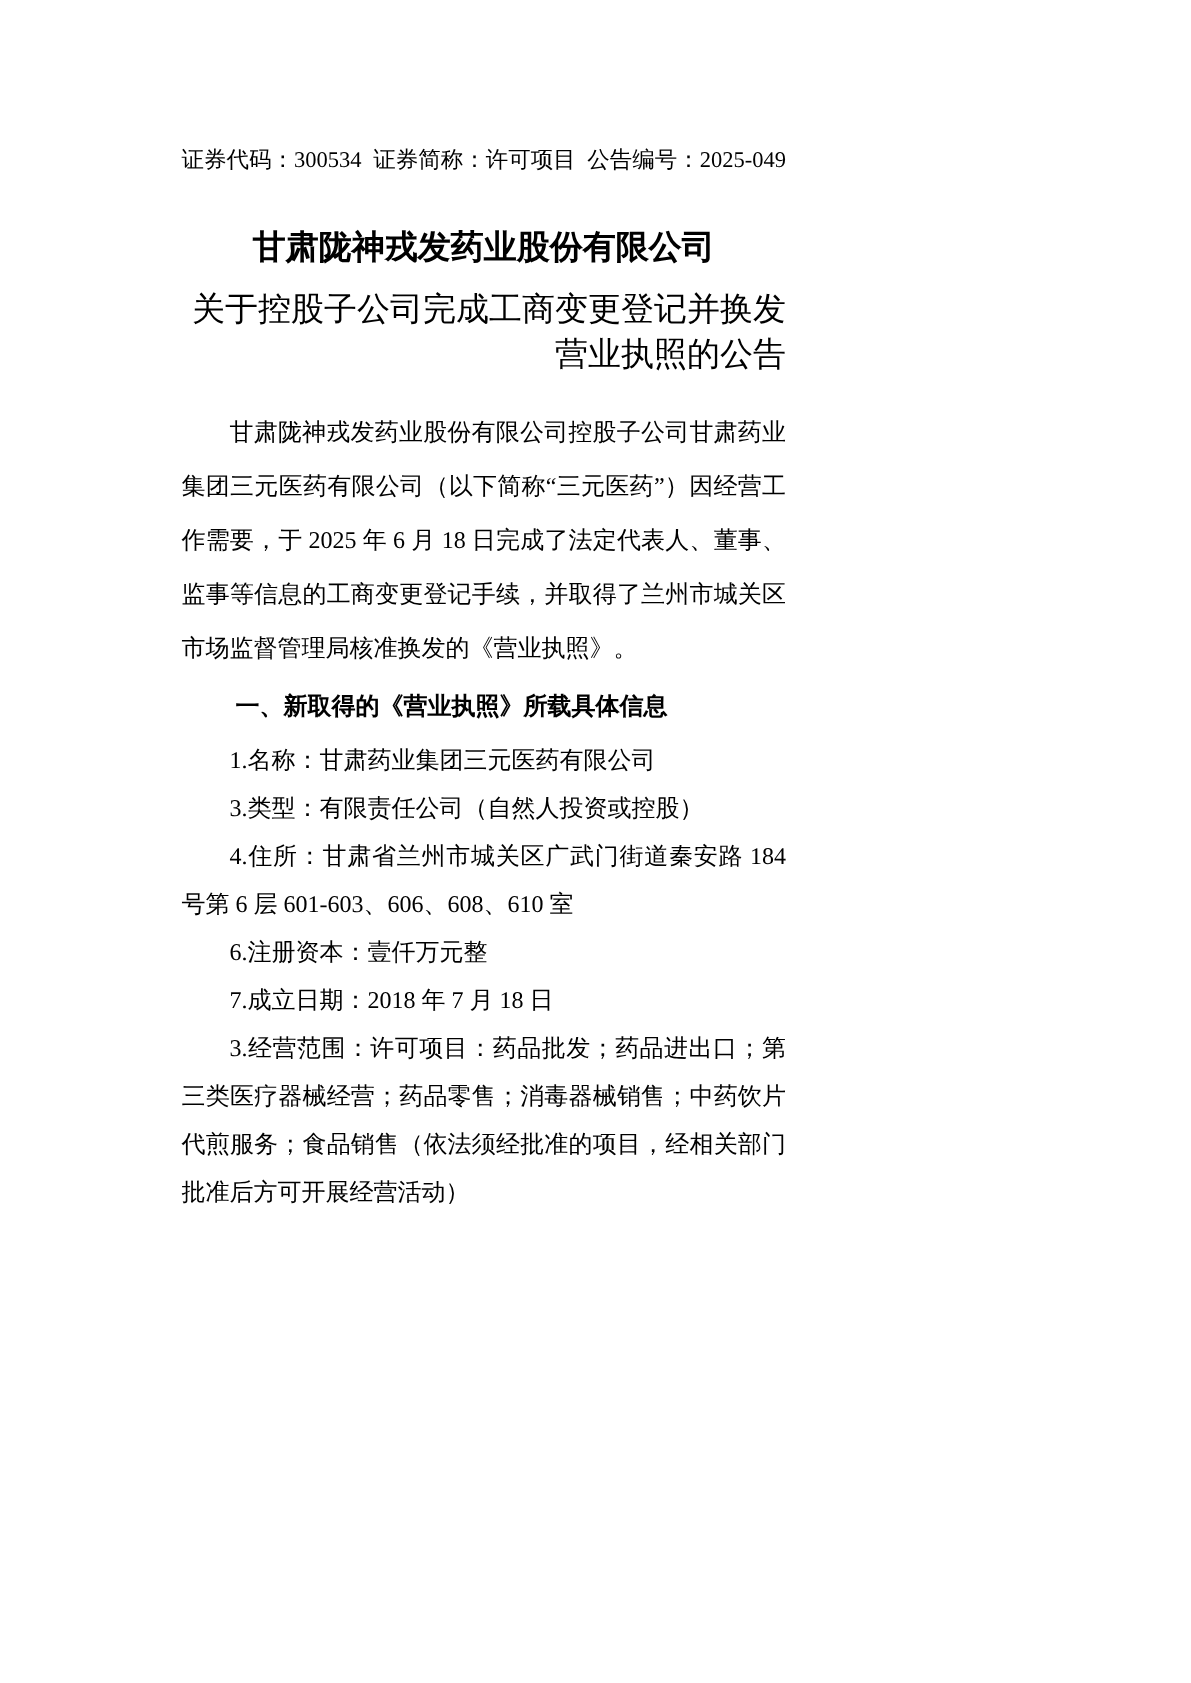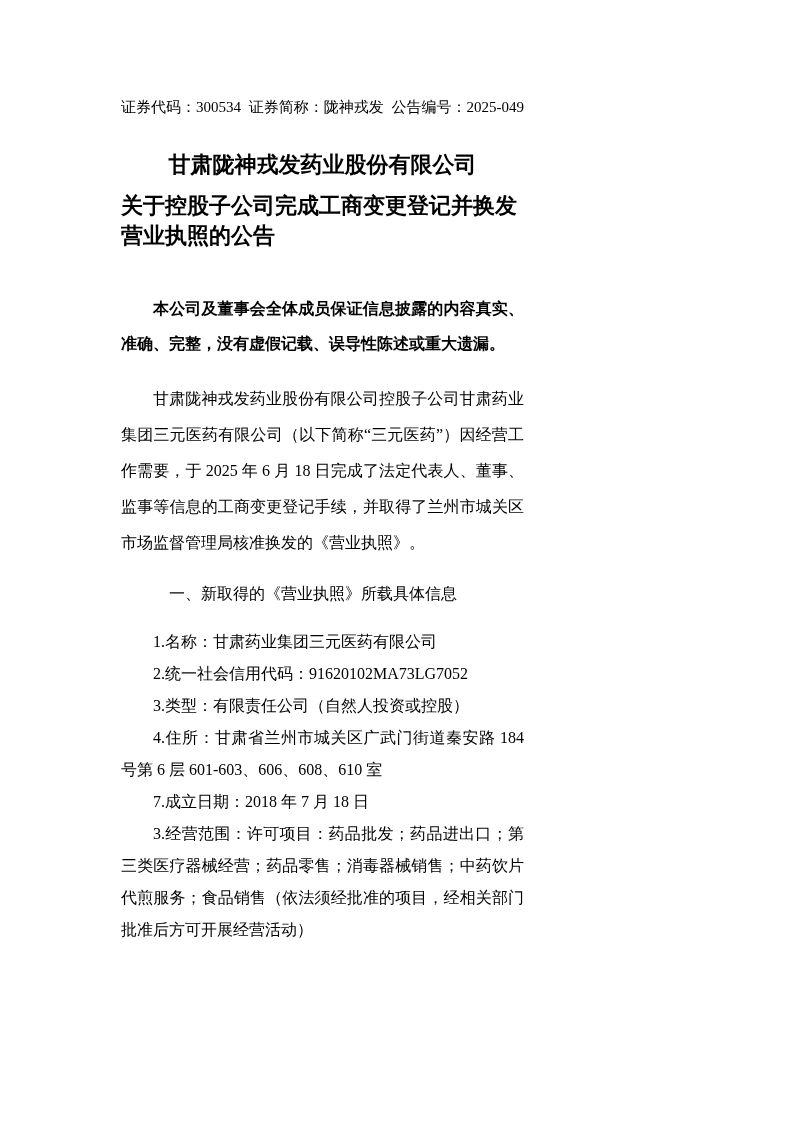--- a/index.html
+++ b/index.html
@@ -31,76 +31,75 @@
     white-space: nowrap;
   }
   .title-company {
     text-align: center;
     font-size: 22px;
     font-weight: bold;
     line-height: 30px;
     margin: 33px 0 0 0;
   }
   .title-announcement {
-    text-align: left;
+    text-align: right;
     font-size: 22px;
-    font-weight: bold;
+    font-weight: normal;
     line-height: 30px;
     margin: 11px 0 0 0;
   }
   .disclaimer {
     margin: 40px 0 0 0;
     font-size: 16px;
     font-weight: bold;
     line-height: 35px;
     text-indent: 2em;
     text-align: justify;
   }
   .para-intro {
     margin: 20px 0 0 0;
     font-size: 16px;
     line-height: 36px;
     text-indent: 2em;
     text-align: justify;
   }
   .section-heading {
-    margin: 16px;
+    margin: 4px;
     font-size: 16px;
-    font-weight: normal;
+    font-weight: bold;
     line-height: 33px;
     text-indent: 2em;
   }
   .license-item {
     margin: 0;
     font-size: 16px;
     line-height: 32px;
     text-indent: 2em;
     text-align: justify;
   }
 </style>
 </head>
 <body>
 
 <div class="page">
 
   <div class="doc-header">
     <span>证券代码：300534</span>
-    <span>证券简称：陇神戎发</span>
+    <span>证券简称：许可项目</span>
     <span>公告编号：2025-049</span>
   </div>
 
   <h1 class="title-company">甘肃陇神戎发药业股份有限公司</h1>
   <h2 class="title-announcement">关于控股子公司完成工商变更登记并换发营业执照的公告</h2>
 
-  <p class="disclaimer">本公司及董事会全体成员保证信息披露的内容真实、准确、完整，没有虚假记载、误导性陈述或重大遗漏。</p>
 
   <p class="para-intro">甘肃陇神戎发药业股份有限公司控股子公司甘肃药业集团三元医药有限公司（以下简称“三元医药”）因经营工作需要，于 2025 年 6 月 18 日完成了法定代表人、董事、监事等信息的工商变更登记手续，并取得了兰州市城关区市场监督管理局核准换发的《营业执照》。</p>
 
   <h3 class="section-heading">一、新取得的《营业执照》所载具体信息</h3>
 
   <p class="license-item">1.名称：甘肃药业集团三元医药有限公司</p>
-  <p class="license-item">2.统一社会信用代码：91620102MA73LG7052</p>
   <p class="license-item">3.类型：有限责任公司（自然人投资或控股）</p>
   <p class="license-item">4.住所：甘肃省兰州市城关区广武门街道秦安路 184 号第 6 层 601-603、606、608、610 室</p>
+  <p class="license-item">6.注册资本：壹仟万元整</p>
   <p class="license-item">7.成立日期：2018 年 7 月 18 日</p>
   <p class="license-item">3.经营范围：许可项目：药品批发；药品进出口；第三类医疗器械经营；药品零售；消毒器械销售；中药饮片代煎服务；食品销售（依法须经批准的项目，经相关部门批准后方可开展经营活动）</p>
 
 </div>
 
 </body></html>

